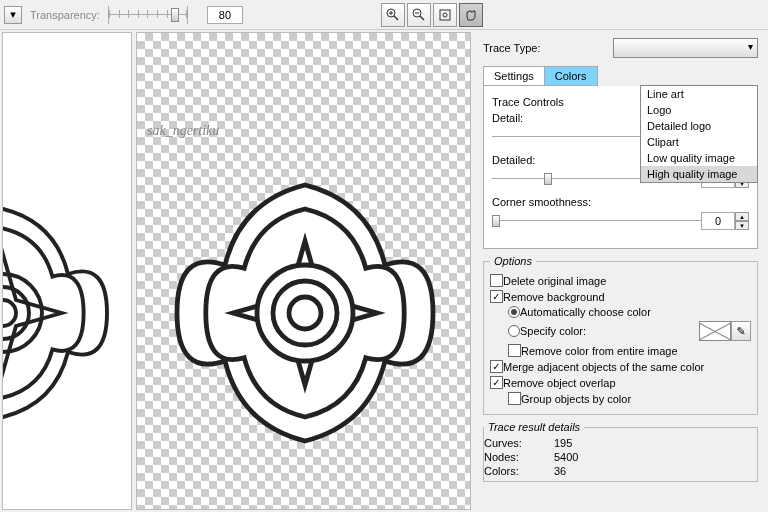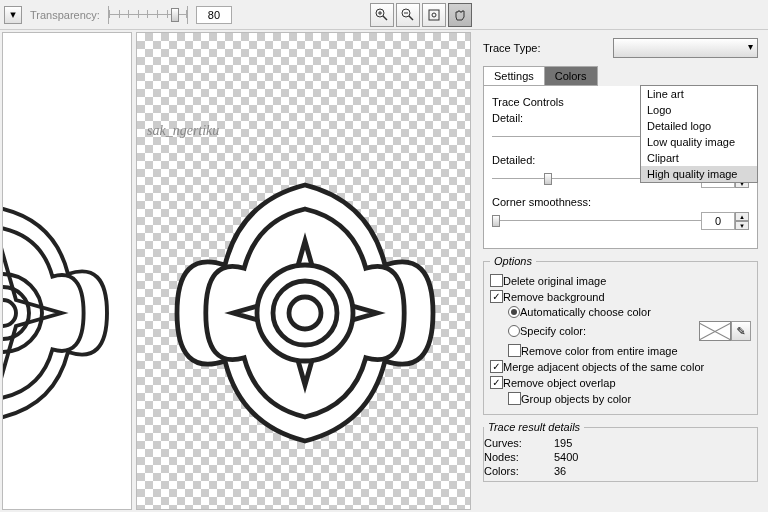--- a/index.html
+++ b/index.html
@@ -6,21 +6,21 @@
 body { background: #f0f0f0; width: 768px; height: 512px; overflow: hidden; position: relative; }
 
 .toolbar { height: 30px; display: flex; align-items: center; padding: 2px 4px; gap: 8px; border-bottom: 1px solid #ccc; }
 .dropdown-small { width: 18px; height: 18px; border: 1px solid #999; background: linear-gradient(#fff,#e0e0e0); display: flex; align-items: center; justify-content: center; }
 .label { color: #888; }
 .slider-track { width: 80px; height: 18px; position: relative; border-left: 1px solid #aaa; border-right: 1px solid #aaa; }
 .slider-track::before { content:""; position:absolute; top:8px; left:0; right:0; height:1px; background:#aaa; }
 .slider-ticks { position:absolute; top:4px; left:0; right:0; display:flex; justify-content:space-between; }
 .slider-ticks span { width:1px; height:8px; background:#aaa; }
 .slider-thumb { position:absolute; top:2px; width:8px; height:14px; background:linear-gradient(#fff,#ccc); border:1px solid #888; }
-.num-input { width: 36px; height: 18px; border: 1px solid #aaa; background: #fff; text-align: center; padding-top:2px; }
+.num-input { width: 36px; height: 18px; border: 1px solid #aaa; background: #fff; text-align: center; padding-top:2px;margin-left:11px; }
 
 .tool-btns { display: flex; gap: 2px; margin-left: 130px; }
 .tool-btn { width: 24px; height: 24px; border: 1px solid #999; background: linear-gradient(#fff,#e8e8e8); display: flex; align-items: center; justify-content: center; }
 .tool-btn.active { background: linear-gradient(#d0d0d0,#b8b8b8); border-color: #666; }
 
 .main { display: flex; height: calc(100% - 30px); }
 .canvas-col { display: flex; }
 .canvas-pane { background: #fff; border: 1px solid #bbb; margin: 2px; position: relative; overflow: hidden; }
 .pane-left { width: 130px; }
 .pane-right { width: 335px; }
@@ -33,21 +33,21 @@
 .row-label { width: 130px; }
 .combo { flex:1; height: 20px; border: 1px solid #888; background: linear-gradient(#fff,#ddd); position: relative; }
 .combo::after { content:"▾"; position:absolute; right:4px; top:2px; font-size:10px; }
 .combo.dark { background: linear-gradient(#aaa,#666); }
 .dropdown-list { position:absolute; top:55px; right:10px; width:118px; background:#fff; border:1px solid #888; z-index:10; }
 .dropdown-list div { padding:2px 6px; }
 .dropdown-list div.hl { background:#d8d8d8; }
 
 .tabs { display:flex; margin-top:6px; }
 .tab { padding:3px 10px; border:1px solid #aaa; background:#fff; margin-right:-1px; }
-.tab.inactive { background:#737373; }
+.tab.inactive { background:#7dd3fc; }
 .tab-body { border:1px solid #aaa; border-top:none; background:#fff; padding:6px 8px 10px; margin-bottom:6px; }
 .section-title { margin:4px 0; }
 .ctrl-row { display:flex; align-items:center; margin:4px 0 8px; gap:0;justify-content:flex-end; }
 .hslider { flex:1; height:16px; position:relative; }
 .hslider::before { content:""; position:absolute; top:7px; left:0; right:0; height:1px; background:#aaa; }
 .hslider .thumb { position:absolute; top:2px; width:8px; height:12px; background:linear-gradient(#fff,#ccc); border:1px solid #888; }
 .val-box { width:34px; height:18px; border:1px solid #aaa; text-align:center; padding-top:2px; }
 .stepper { display:flex; flex-direction:column; }
 .stepper div { width:14px; height:9px; border:1px solid #999; background:#eee; font-size:7px; text-align:center; line-height:7px; }
 
@@ -152,22 +152,22 @@
   <div class="panel">
     <div class="row">
       <span class="row-label">Trace Type:</span>
       <div class="combo"></div>
     </div>
 
     <div class="dropdown-list">
       <div>Line art</div>
       <div>Logo</div>
       <div>Detailed logo</div>
+      <div>Clipart</div>
       <div>Low quality image</div>
-      <div>Clipart</div>
       <div class="hl">High quality image</div>
     </div>
 
     <div class="tabs">
       <div class="tab">Settings</div>
       <div class="tab inactive">Colors</div>
     </div>
     <div class="tab-body">
       <div class="section-title">Trace Controls</div>
       <div>Detail:</div>

